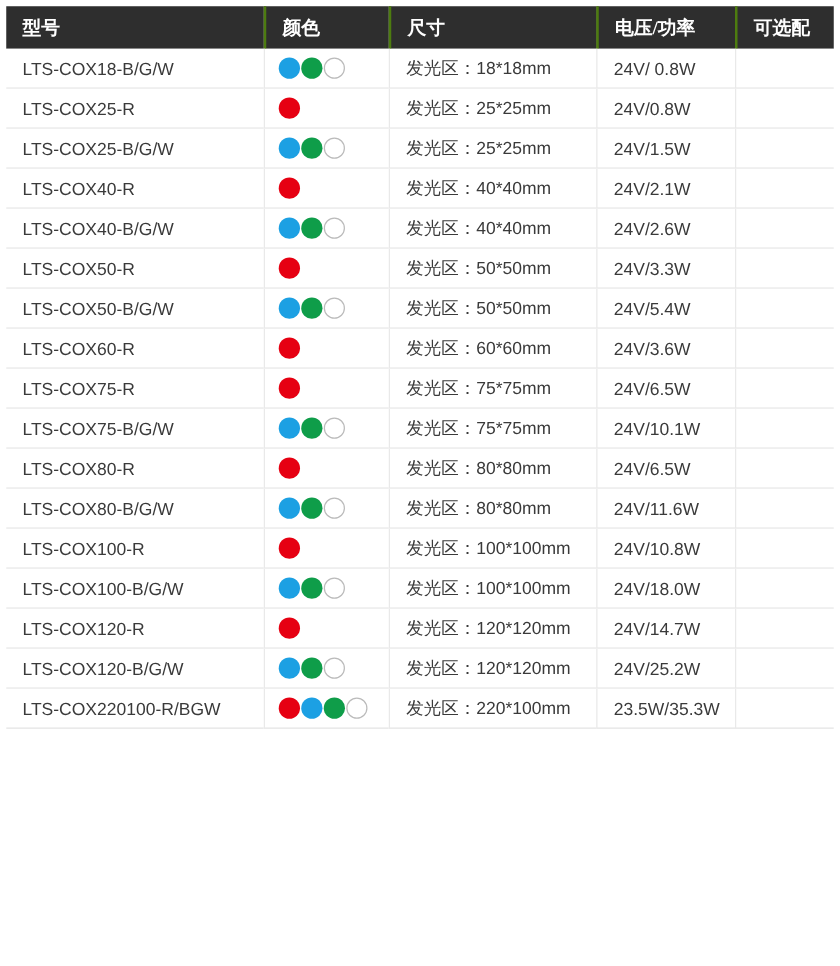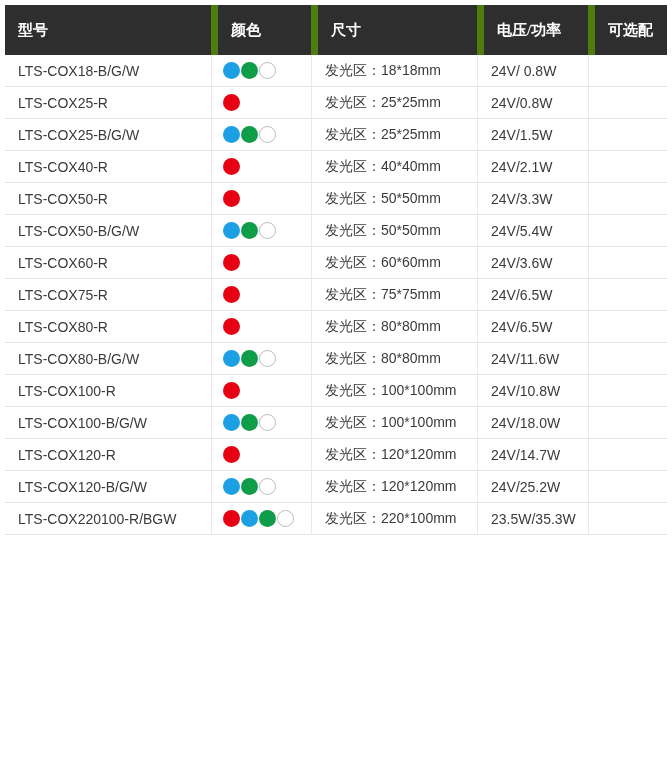--- a/index.html
+++ b/index.html
@@ -25,27 +25,27 @@
   col.c-size     { width: 166px; }
   col.c-power    { width: 111px; }
   col.c-optional { width: 79px;  }
 
   thead th {
     background: #2e2e2e;
     color: #ffffff;
     font-size: 15px;
     font-weight: bold;
     text-align: left;
-    height: 50px;
+    height: 34px;
     padding: 0 0 0 13px;
     box-sizing: border-box;
     white-space: nowrap;
     overflow: hidden;
   }
-  thead th + th { border-left: 7px solid #4d7c0f; font-family: Liberation Serif, serif; }
+  thead th + th { border-left: 2px solid #4d7c0f; font-family: Liberation Serif, serif; }
 
   tbody td {
     height: 32px;
     padding: 0 0 0 13px;
     box-sizing: border-box;
     font-size: 14px;
     color: #3a3a3a;
     border-bottom: 1px solid #e4e4e4;
     white-space: nowrap;
     overflow: hidden;
@@ -109,20 +109,27 @@
           <td></td>
         </tr>
         <tr>
           <td>LTS-COX40-R</td>
           <td class="colors-cell"><span class="dot" style="background: rgb(230, 0, 18);"></span></td>
           <td>发光区：40*40mm</td>
           <td>24V/2.1W</td>
           <td></td>
         </tr>
         <tr>
+          <td>LTS-COX40-B/G/W</td>
+          <td class="colors-cell"><span class="dot" style="background: rgb(28, 160, 227);"></span><span class="dot" style="background: rgb(15, 157, 73);"></span><span class="dot" style="background: rgb(255, 255, 255); border: 1px solid rgb(187, 187, 187);"></span></td>
+          <td>发光区：40*40mm</td>
+          <td>24V/2.6W</td>
+          <td></td>
+        </tr>
+        <tr>
           <td>LTS-COX50-R</td>
           <td class="colors-cell"><span class="dot" style="background: rgb(230, 0, 18);"></span></td>
           <td>发光区：50*50mm</td>
           <td>24V/3.3W</td>
           <td></td>
         </tr>
         <tr>
           <td>LTS-COX50-B/G/W</td>
           <td class="colors-cell"><span class="dot" style="background: rgb(28, 160, 227);"></span><span class="dot" style="background: rgb(15, 157, 73);"></span><span class="dot" style="background: rgb(255, 255, 255); border: 1px solid rgb(187, 187, 187);"></span></td>
           <td>发光区：50*50mm</td>
@@ -134,20 +141,27 @@
           <td class="colors-cell"><span class="dot" style="background: rgb(230, 0, 18);"></span></td>
           <td>发光区：60*60mm</td>
           <td>24V/3.6W</td>
           <td></td>
         </tr>
         <tr>
           <td>LTS-COX75-R</td>
           <td class="colors-cell"><span class="dot" style="background: rgb(230, 0, 18);"></span></td>
           <td>发光区：75*75mm</td>
           <td>24V/6.5W</td>
+          <td></td>
+        </tr>
+        <tr>
+          <td>LTS-COX75-B/G/W</td>
+          <td class="colors-cell"><span class="dot" style="background: rgb(28, 160, 227);"></span><span class="dot" style="background: rgb(15, 157, 73);"></span><span class="dot" style="background: rgb(255, 255, 255); border: 1px solid rgb(187, 187, 187);"></span></td>
+          <td>发光区：75*75mm</td>
+          <td>24V/10.1W</td>
           <td></td>
         </tr>
         <tr>
           <td>LTS-COX80-R</td>
           <td class="colors-cell"><span class="dot" style="background: rgb(230, 0, 18);"></span></td>
           <td>发光区：80*80mm</td>
           <td>24V/6.5W</td>
           <td></td>
         </tr>
         <tr>

